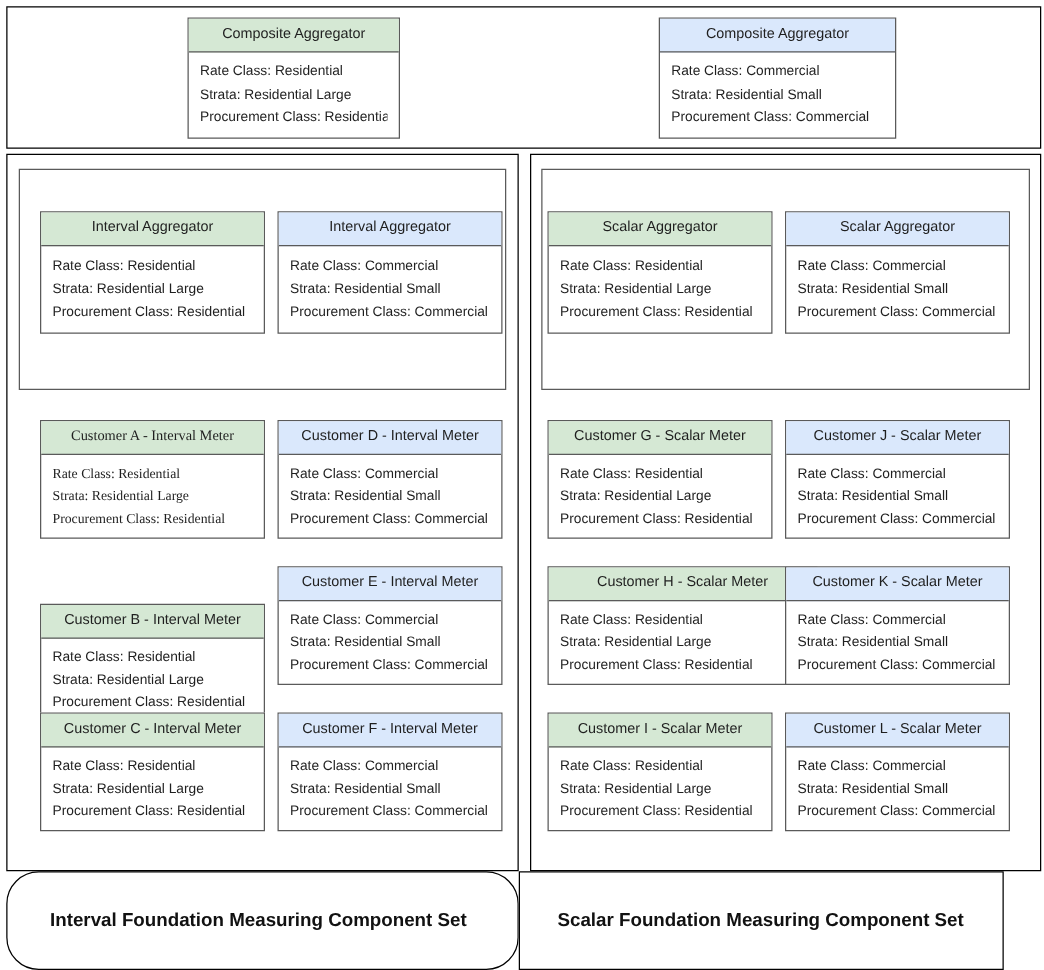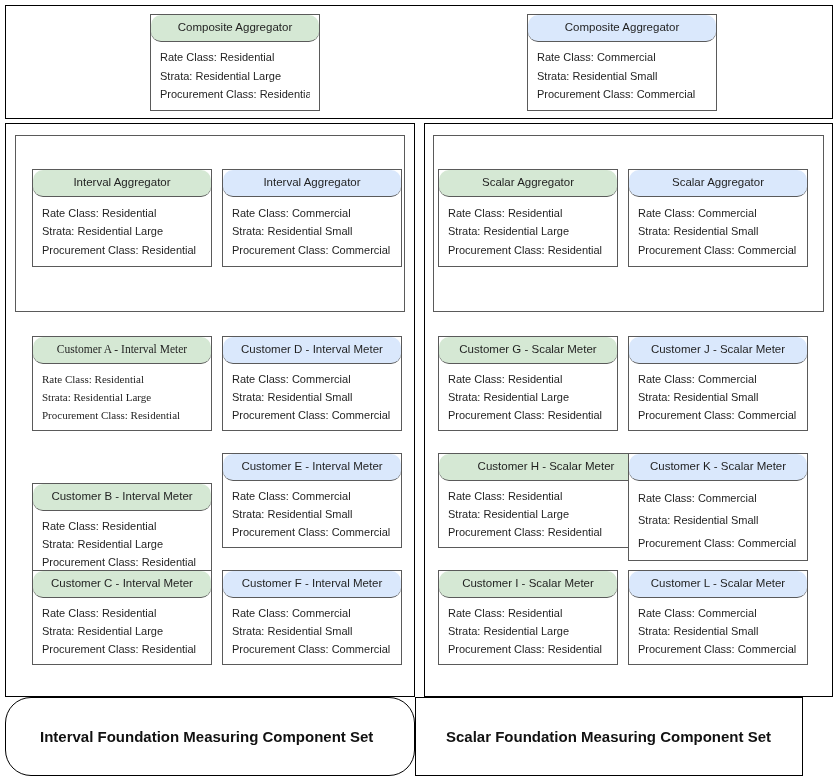--- a/index.html
+++ b/index.html
@@ -27,21 +27,20 @@
   }
   .card-header {
     border-bottom: 1px solid #5a5a5a;
     text-align: center;
     font-size: 11.5px;
     color: #1f1f1f;
     line-height: 1;
     padding: 7px 4px 7px 4px;
     white-space: nowrap;
     overflow: hidden;
-    border-radius: 10px;
   }
   .card.green > .card-header { background: #d5e8d4; }
   .card.blue  > .card-header { background: #dae8fc; }
 
   .card-body {
     flex: 1;
     padding: 7px 9px 6px 9px;
     display: flex;
     flex-direction: column;
     justify-content: space-around;
@@ -229,21 +228,21 @@
 
   <div class="card green" style="left:438px; top:453px; width:216px; height:95px;">
     <div class="card-header">Customer H - Scalar Meter</div>
     <div class="card-body">
       <div class="card-line">Rate Class: Residential</div>
       <div class="card-line">Strata: Residential Large</div>
       <div class="card-line">Procurement Class: Residential</div>
     </div>
   </div>
 
-  <div class="card blue" style="left:628px; top:453px; width:180px; height:108px;">
+  <div class="card blue" style="left:628px; top:453px; width:180px; height:95px;">
     <div class="card-header">Customer K - Scalar Meter</div>
     <div class="card-body">
       <div class="card-line">Rate Class: Commercial</div>
       <div class="card-line">Strata: Residential Small</div>
       <div class="card-line">Procurement Class: Commercial</div>
     </div>
   </div>
 
   <div class="card green" style="left:438px; top:570px; width:180px; height:95px;">
     <div class="card-header">Customer I - Scalar Meter</div>

